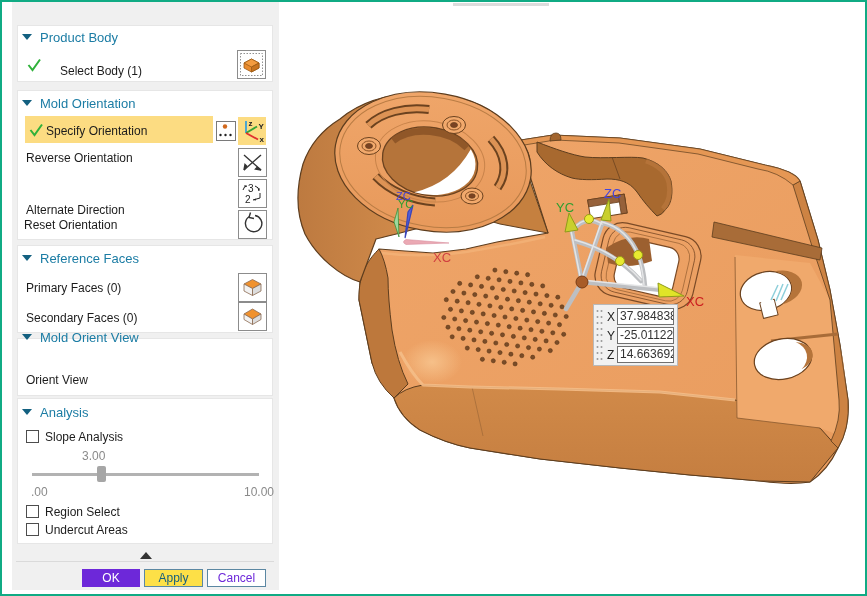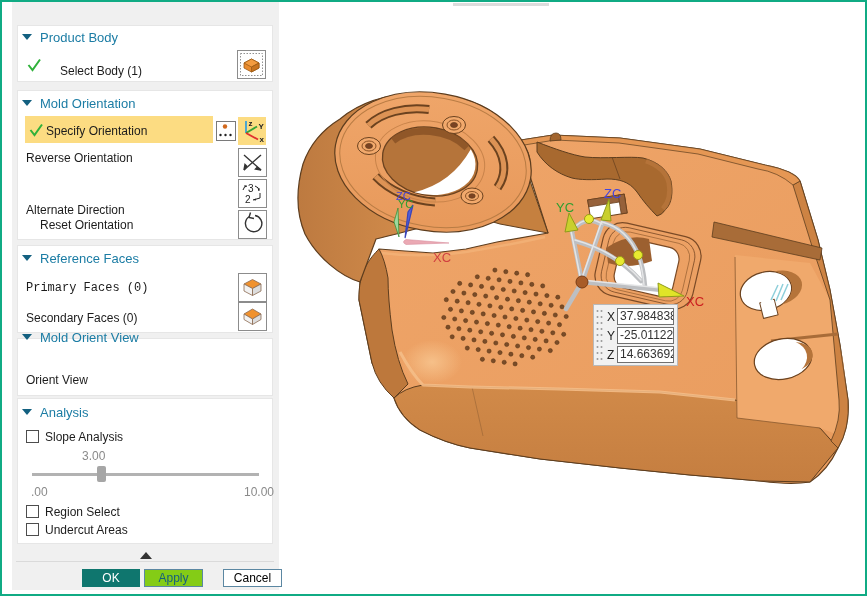--- a/index.html
+++ b/index.html
@@ -383,31 +383,31 @@
         <text x="9" y="12" font-size="10" fill="#222" font-family="Liberation Sans, sans-serif">3</text>
         <text x="6" y="23" font-size="10" fill="#222" font-family="Liberation Sans, sans-serif">2</text>
         <path d="M4 10 Q5 6 8 6" stroke="#222" fill="none"></path>
           <path d="M8 6 l-2.5 -1 0 2z" fill="#222"></path>
         <path d="M16 6 Q20 7 20 11" stroke="#222" fill="none"></path>
           <path d="M20 11 l-1 -2.5 2 0z" fill="#222"></path>
         <path d="M21 13 L21 18 L14 20" stroke="#222" fill="none"></path>
           <path d="M14 20 l2.6 -1.6 0.4 2z" fill="#222"></path>
       </svg>
     </div>
-    <div class="lbl" style="left:28px;top:216px;text-align:center;">Reset Orientation</div>
+    <div class="lbl" style="left:12px;top:216px;text-align:center;">Reset Orientation</div>
     <div class="ibtn" style="left:226px;top:208px;">
       <svg width="27" height="27" viewBox="0 0 27 27">
         <path d="M10.5 5.5 A 8.2 8.2 0 1 0 16 4.5" stroke="#333" stroke-width="1.4" fill="none"></path>
         <path d="M11.5 1.5 L10 6.5 L15 7.5" stroke="#333" stroke-width="1.4" fill="none"></path>
       </svg>
     </div>
 
     <div class="grp" style="top:243px;height:88px;"></div>
     <div class="hdr" style="top:249px;"><span class="tri"></span>Reference Faces</div>
-    <div class="lbl" style="left:14px;top:279px;font-family:Liberation Mono, monospace;">Primary Faces (0)</div>
+    <div class="lbl" style="left:14px;top:279px;">Primary Faces (0)</div>
     <div class="ibtn" style="left:226px;top:271px;">
       <svg width="27" height="27" viewBox="0 0 27 27">
         <path d="M5 10 L13.5 5.5 L22 10 L13.5 14.5 Z" fill="#f0922f" stroke="#8c6a50" stroke-width="0.8"></path>
         <path d="M5 10 L5 17 L13.5 21.5 L13.5 14.5 Z" fill="#f2f2f2" stroke="#8c6a50" stroke-width="0.8"></path>
         <path d="M22 10 L22 17 L13.5 21.5 L13.5 14.5 Z" fill="#dddddd" stroke="#8c6a50" stroke-width="0.8"></path>
       </svg>
     </div>
     <div class="lbl" style="left:14px;top:309px;">Secondary Faces (0)</div>
     <div class="ibtn" style="left:226px;top:300px;">
       <svg width="27" height="27" viewBox="0 0 27 27">
@@ -430,18 +430,18 @@
     <div style="position:absolute;left:85px;top:464px;width:9px;height:16px;background:#a6a6a6;border-radius:2px;"></div>
     <div style="position:absolute;left:19px;top:483px;font-size:12px;color:#8a8a8a;">.00</div>
     <div style="position:absolute;left:232px;top:483px;font-size:12px;color:#8a8a8a;">10.00</div>
     <div class="chk" style="left:14px;top:503px;"></div>
     <div class="lbl" style="left:33px;top:503px;">Region Select</div>
     <div class="chk" style="left:14px;top:521px;"></div>
     <div class="lbl" style="left:33px;top:521px;">Undercut Areas</div>
 
     <div style="position:absolute;left:128px;top:550px;width:0;height:0;border-left:6px solid transparent;border-right:6px solid transparent;border-bottom:7px solid #333;"></div>
     <div style="position:absolute;left:4px;top:559px;width:258px;height:1px;background:#dadada;"></div>
-    <div style="position:absolute;left:70px;top:567px;width:58px;height:18px;background:#0f766e;color:#fff;font-size:12px;text-align:center;line-height:18px;">OK</div>
-    <div style="position:absolute;left:132px;top:567px;width:59px;height:18px;background:#84cc16;border:1px solid #5b87a2;box-sizing:border-box;color:#155e7f;font-size:12px;text-align:center;line-height:17px;">Apply</div>
-    <div style="position:absolute;left:211px;top:567px;width:59px;height:18px;background:#fff;border:1px solid #5b87a2;box-sizing:border-box;color:#000000;font-size:12px;text-align:center;line-height:17px;">Cancel</div>
+    <div style="position:absolute;left:70px;top:567px;width:58px;height:18px;background:#6d28d9;color:#fff;font-size:12px;text-align:center;line-height:18px;">OK</div>
+    <div style="position:absolute;left:132px;top:567px;width:59px;height:18px;background:#fde047;border:1px solid #5b87a2;box-sizing:border-box;color:#155e7f;font-size:12px;text-align:center;line-height:17px;">Apply</div>
+    <div style="position:absolute;left:195px;top:567px;width:59px;height:18px;background:#fff;border:1px solid #5b87a2;box-sizing:border-box;color:#6d28d9;font-size:12px;text-align:center;line-height:17px;">Cancel</div>
   </div>
   <div class="border"></div>
 </div>
 
 </body></html>

